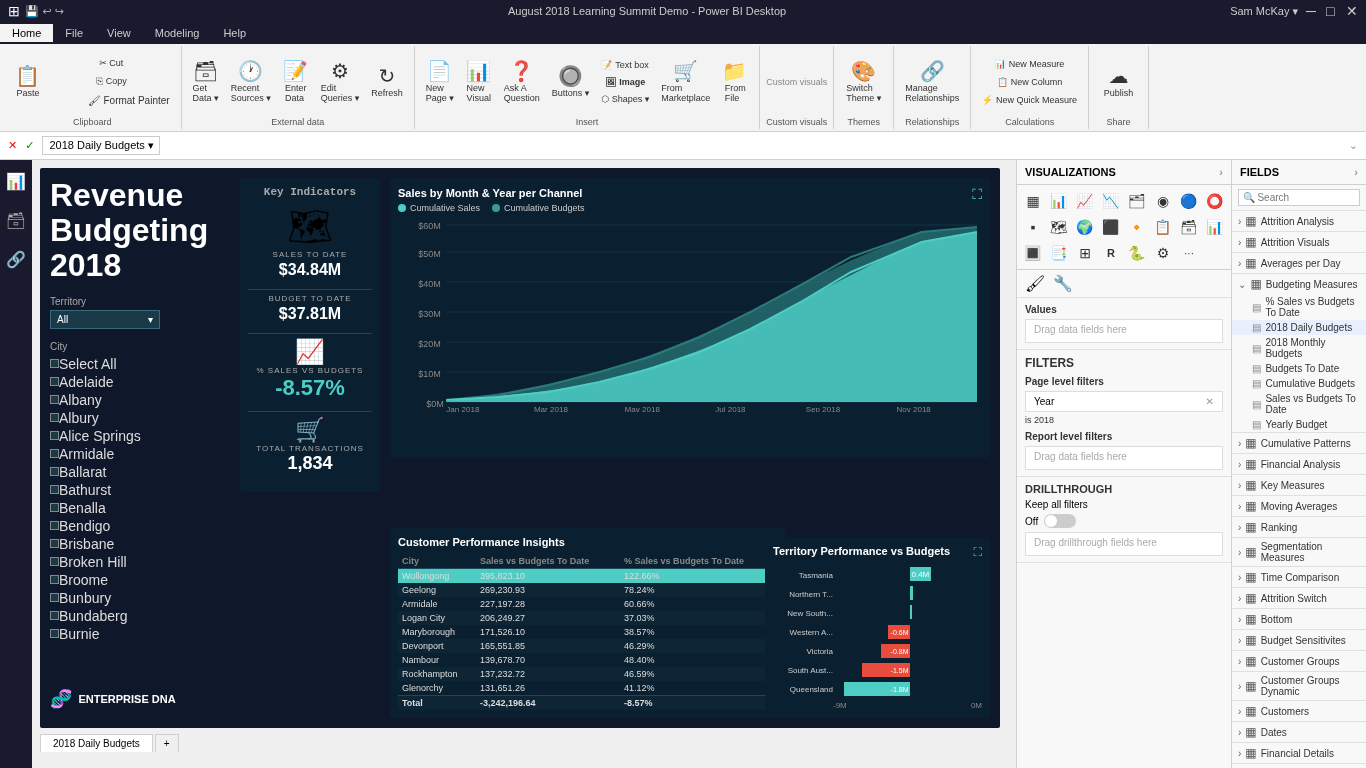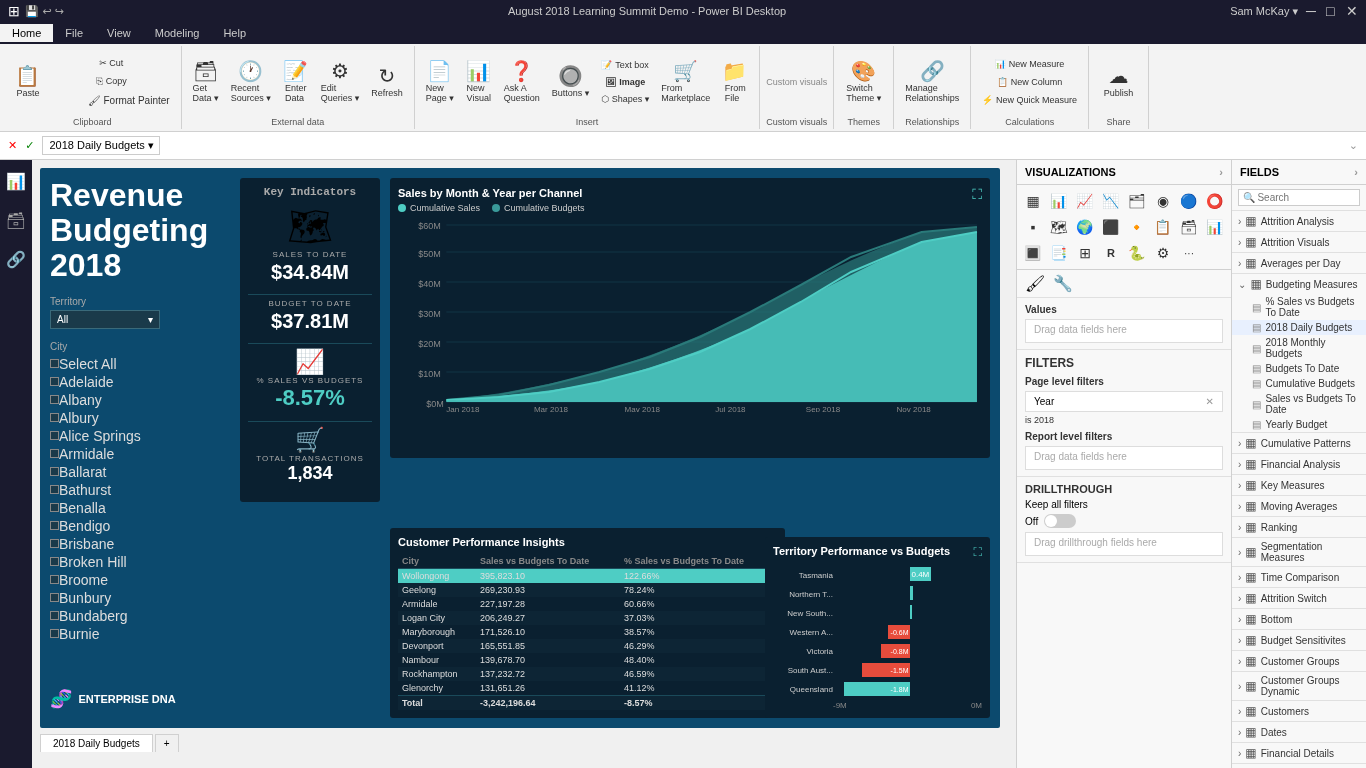--- a/index.html
+++ b/index.html
@@ -128,21 +128,21 @@
     
     .canvas-area {
       flex: 1;
       background: #f0f0f0;
       padding: 8px;
       overflow: hidden;
     }
     .report-canvas {
       width: 960px;
       height: 560px;
-      background: #0c4a6e;
+      background: #0f172a;
       position: relative;
       border-radius: 2px;
       overflow: hidden;
     }
 
     
     .report-left {
       position: absolute;
       left: 10px;
       top: 10px;
@@ -198,21 +198,21 @@
       width: 140px;
       background: #0a2030;
       border-radius: 3px;
       padding: 8px;
       text-align: center;
     }
     .ki-title { color: #aaa; font-size: 11px; margin-bottom: 8px; font-weight: bold; font-family: Liberation Mono, monospace; }
     .ki-section { margin-bottom: 10px; }
     .ki-map { font-size: 36px; margin-bottom: 2px; }
     .ki-label { color: #aaa; font-size: 8px; letter-spacing: 1px; }
-    .ki-value { color: white; font-size: 20px; font-weight: bold; margin: 2px 0; }
+    .ki-value { color: white; font-size: 16px; font-weight: bold; margin: 2px 0; }
     .ki-divider { border: none; border-top: 1px solid #1a4a5a; margin: 4px 0; }
     .ki-arrow { color: #4ecdc4; font-size: 24px; }
     .ki-percent { color: #4ecdc4; font-size: 22px; font-weight: bold; }
     .ki-cart { font-size: 24px; color: #aaa; }
     .ki-transactions { font-size: 8px; color: #aaa; letter-spacing: 1px; }
     .ki-trans-value { color: white; font-size: 18px; font-weight: bold; }
 
     
     .sales-chart {
       position: absolute;

